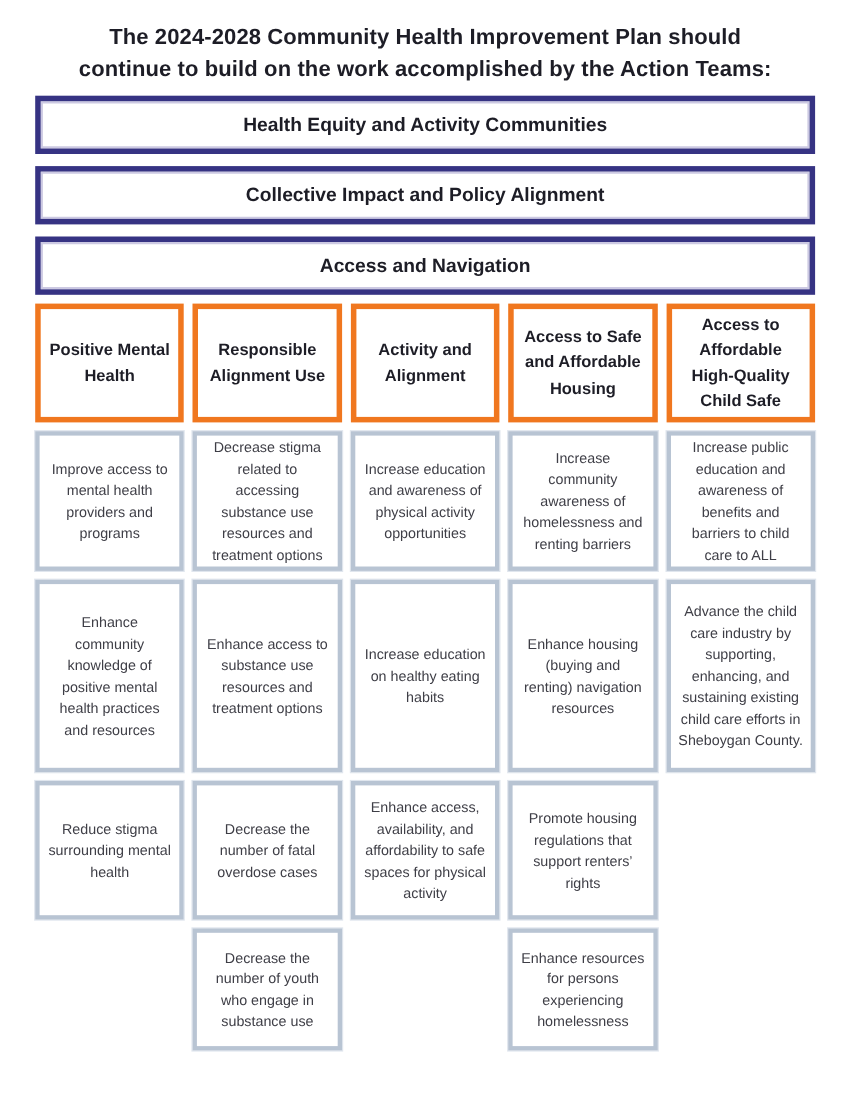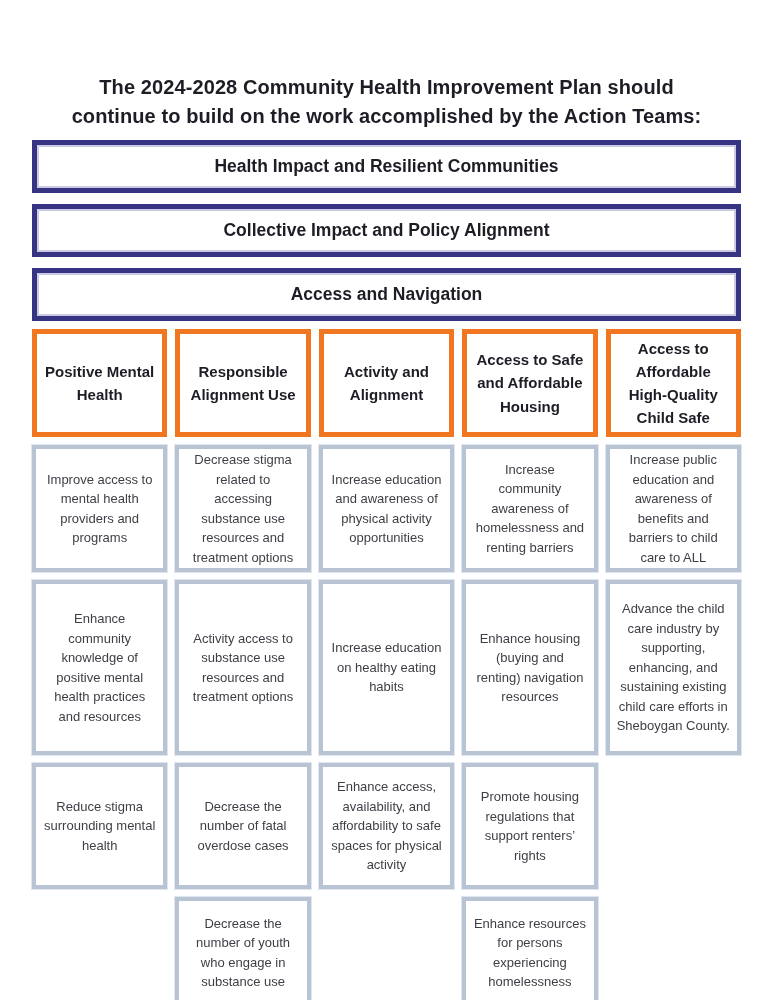--- a/index.html
+++ b/index.html
@@ -5,21 +5,21 @@
   html, body { margin: 0; padding: 0; background: #ffffff; }
   .page {
     position: relative;
     width: 773px;
     height: 1000px;
     background: #ffffff;
     font-family: "Liberation Sans", sans-serif;
     overflow: hidden;
   }
   .title {
-    padding-top: 73px;
+    padding-top: 20px;
     margin: 0 auto;
     max-width: 660px;
     text-align: center;
     font-size: 20px;
     font-weight: bold;
     color: #1d1d26;
     line-height: 1.45;
     letter-spacing: 0.1px;
   }
   .banners {
@@ -75,21 +75,21 @@
 </style>
 </head>
 <body>
 
 <div class="page">
 
   <div class="title">The 2024-2028 Community Health Improvement Plan should continue to build on the work accomplished by the Action Teams:</div>
 
   <div class="banners">
     <div class="banner">
-      <span>Health Impact and Resilient Communities</span>
+      <span>Health Equity and Activity Communities</span>
     </div>
     <div class="banner">
       <span>Collective Impact and Policy Alignment</span>
     </div>
     <div class="banner">
       <span>Access and Navigation</span>
     </div>
   </div>
 
   <div class="grid">
@@ -123,21 +123,21 @@
       <span>Increase community awareness of homelessness and renting barriers</span>
     </div>
     <div class="cell item-cell" style="grid-area:2/5">
       <span>Increase public education and awareness of benefits and barriers to child care to ALL</span>
     </div>
 
     <div class="cell item-cell" style="grid-area:3/1">
       <span>Enhance community knowledge of positive mental health practices and resources</span>
     </div>
     <div class="cell item-cell" style="grid-area:3/2">
-      <span>Activity access to substance use resources and treatment options</span>
+      <span>Enhance access to substance use resources and treatment options</span>
     </div>
     <div class="cell item-cell" style="grid-area:3/3">
       <span>Increase education on healthy eating habits</span>
     </div>
     <div class="cell item-cell" style="grid-area:3/4">
       <span>Enhance housing (buying and renting) navigation resources</span>
     </div>
     <div class="cell item-cell" style="grid-area:3/5">
       <span>Advance the child care industry by supporting, enhancing, and sustaining existing child care efforts in Sheboygan County.</span>
     </div>

